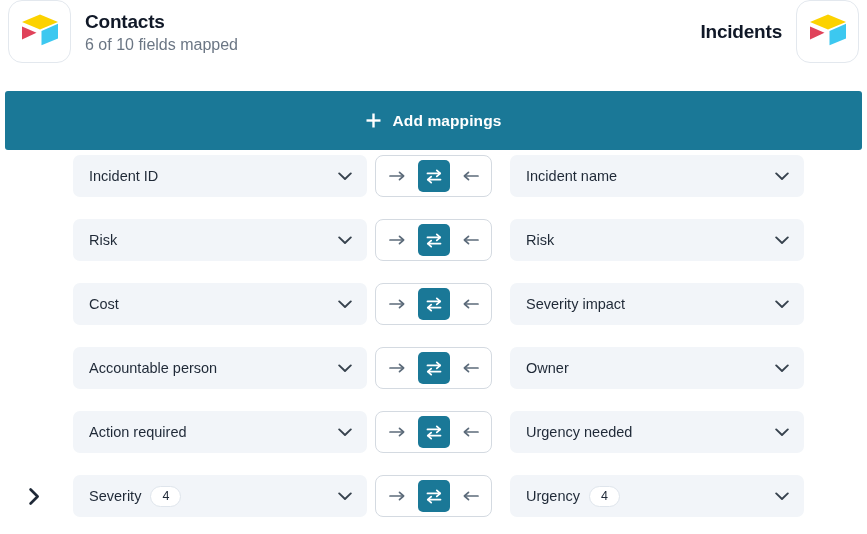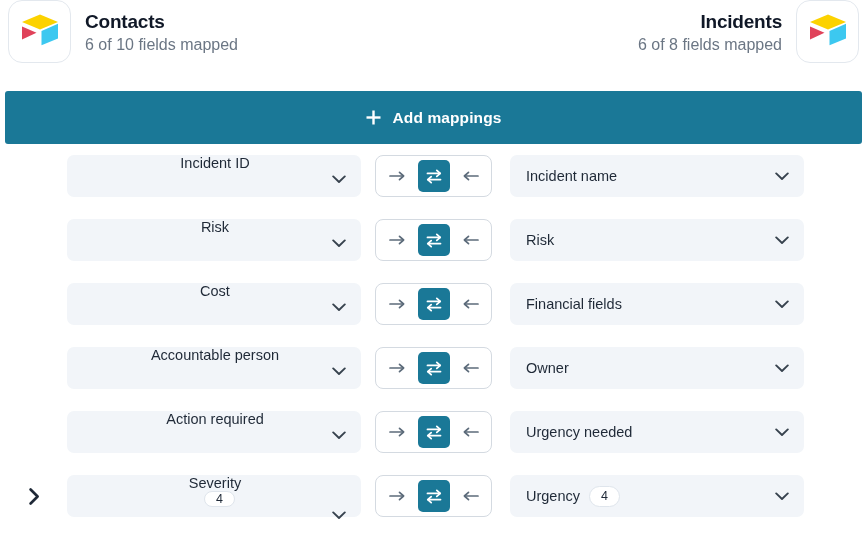--- a/index.html
+++ b/index.html
@@ -65,21 +65,21 @@
     font-size: 16px;
     color: #6b7684;
     line-height: 17px;
   }
 
   
   .add-banner {
     position: absolute;
     left: 5px; top: 91px;
     width: 857px;
-    height: 53px;
+    height: 59px;
     background: #1a7897;
     border-radius: 3px;
     display: flex;
     align-items: center;
     justify-content: center;
     gap: 12px;
     cursor: pointer;
     user-select: none;
   }
   .add-banner .plus {
@@ -129,21 +129,21 @@
     position: absolute;
     height: 42px;
     background: #f2f5f9;
     border-radius: 7px;
     display: flex;
     align-items: center;
     padding: 0 14px 0 16px;
     cursor: pointer;
     user-select: none;
   }
-  .field-box.left  { left: 67px;  width: 294px; flex-direction: column; }
+  .field-box.left  { left: 73px;  width: 294px; }
   .field-box.right { left: 510px; width: 294px; }
 
   .field-label {
     font-size: 14.5px;
     color: #1f2937;
     white-space: nowrap;
   }
 
   .count-badge {
     margin-left: 9px;
@@ -222,21 +222,20 @@
       </div>
       <div class="titles">
         <div class="app-title">Contacts</div>
         <div class="app-sub">6 of 10 fields mapped</div>
       </div>
     </div>
 
     <div class="side right">
       <div class="titles right">
         <div class="app-title">Incidents</div>
-        <div class="app-sub">6 of 8 fields mapped</div>
       </div>
       <div class="app-tile">
         <span>
           <svg width="38" height="33" viewBox="0 0 38 33">
             <polygon points="19,1.5 37,9 19,16.5 1,9" fill="#FCD200"></polygon>
             <polygon points="20.5,18 37,10.8 37,25.5 20.5,32.2" fill="#3CC8F0"></polygon>
             <polygon points="1,13.5 15.5,19.8 1,26.5" fill="#E0425A"></polygon>
           </svg>
         </span>
       </div>
@@ -378,21 +377,21 @@
           <div class="dir-btn">
             <span>
               <svg width="17" height="12" viewBox="0 0 17 12">
                 <path d="M16 6 H3" stroke="#5c6b7a" stroke-width="1.7" stroke-linecap="round"></path>
                 <path d="M6.5 2.3 L2.4 6 L6.5 9.7" fill="none" stroke="#5c6b7a" stroke-width="1.7" stroke-linecap="round" stroke-linejoin="round"></path>
               </svg>
             </span>
           </div>
         </div>
         <div class="field-box right">
-          <span class="field-label">Financial fields</span>
+          <span class="field-label">Severity impact</span>
           <span class="chev-down">
             <svg width="14" height="9" viewBox="0 0 14 9">
               <path d="M1.2 1.4 L7 7 L12.8 1.4" fill="none" stroke="#37424e" stroke-width="1.9" stroke-linecap="round" stroke-linejoin="round"></path>
             </svg>
           </span>
         </div>
       </div>
       <div class="map-row">
         <div class="field-box left">
           <span class="field-label">Accountable person</span>

